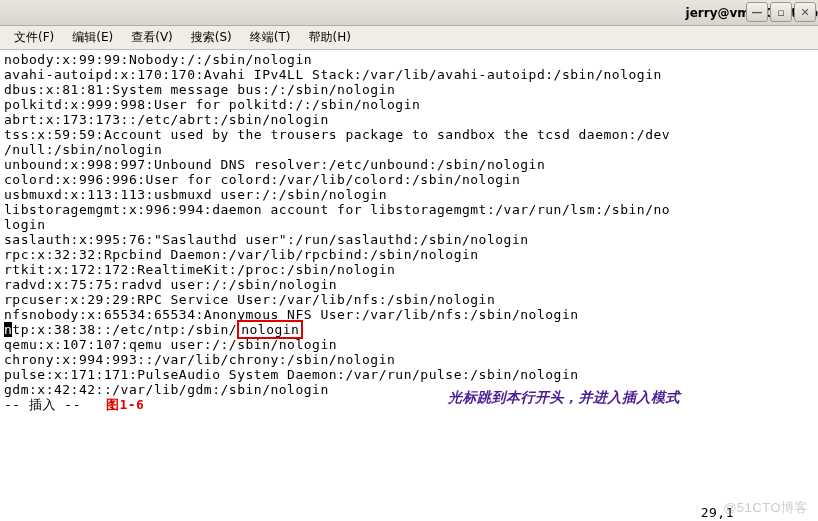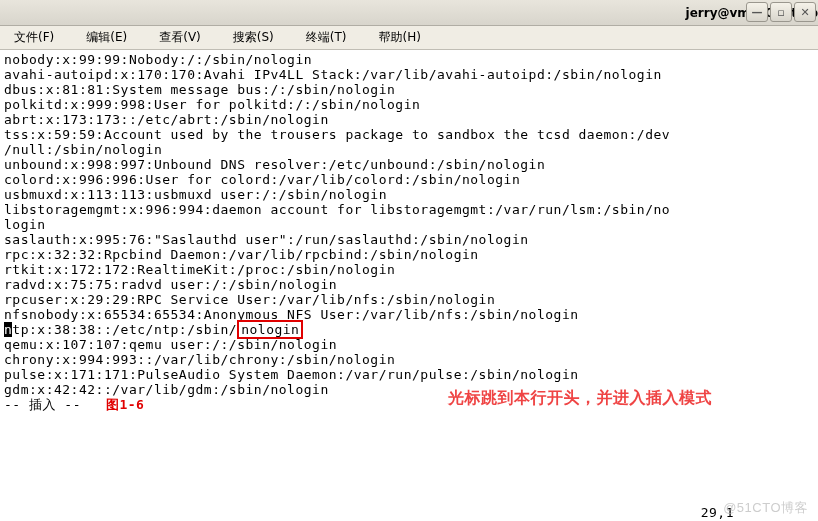--- a/index.html
+++ b/index.html
@@ -47,21 +47,21 @@
     }
     .menubar {
       height: 24px;
       background: #f0ede4;
       border-bottom: 1px solid #c0bdb4;
       display: flex;
       align-items: center;
       padding: 0 6px;
       font-family: "DejaVu Sans", sans-serif;
       font-size: 12px;
-      gap: 16px;
+      gap: 2px;
     }
     .menu-item {
       padding: 3px 8px;
       cursor: pointer;
       border-radius: 3px;
     }
     .terminal {
       flex: 1;
       background: #ffffff;
       color: #000000;
@@ -73,24 +73,25 @@
       position: relative;
       letter-spacing: 0.5px;
     }
     .highlight-box {
       border: 2px solid #e00000;
       padding: 0 2px;
     }
     .red-text { color: #e00000; font-weight: bold; }
     .annotation {
       position: absolute;
-      color: #ef4444;
+      color: #4c1d95;
       font-weight: bold;
       font-family: "SimSun", "DejaVu Sans", sans-serif;
-      font-size: 16px;
+      font-size: 14px;
+      font-style: italic;
     }
     .watermark {
       position: absolute;
       right: 10px;
       bottom: 6px;
       color: #b8b8b8;
       font-family: "SimSun", sans-serif;
       font-size: 13px;
       opacity: 0.7;
       margin-top: 48px;

